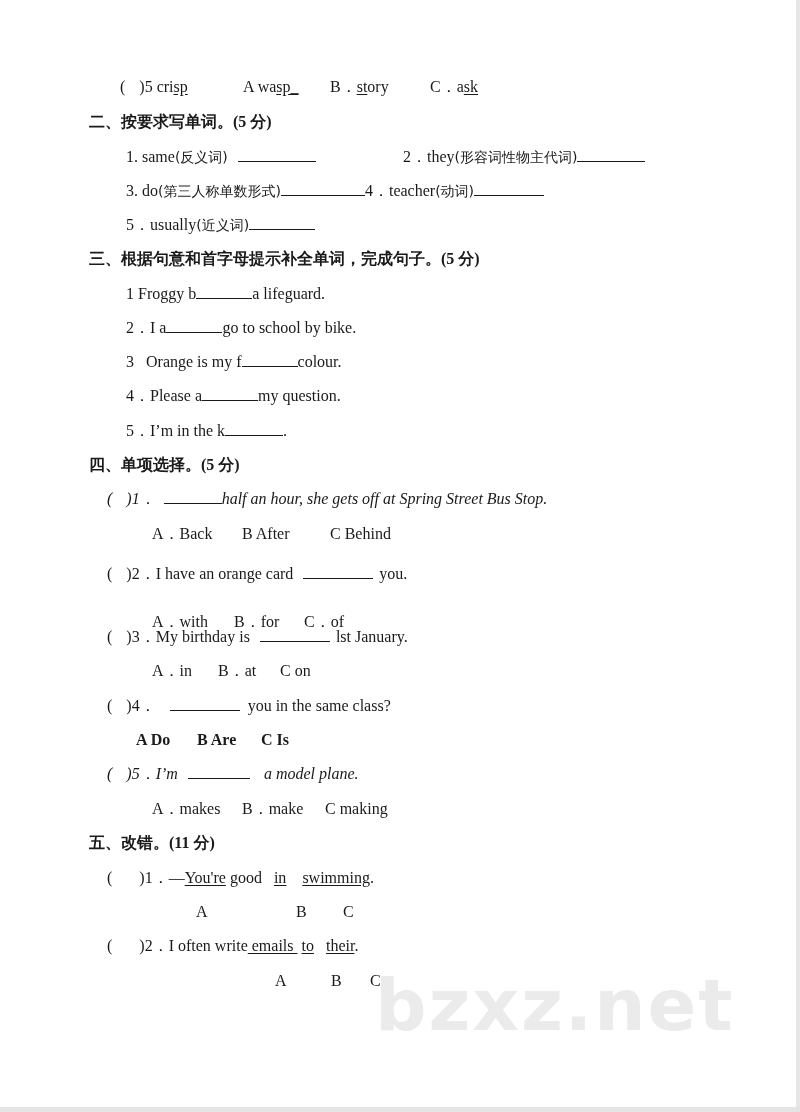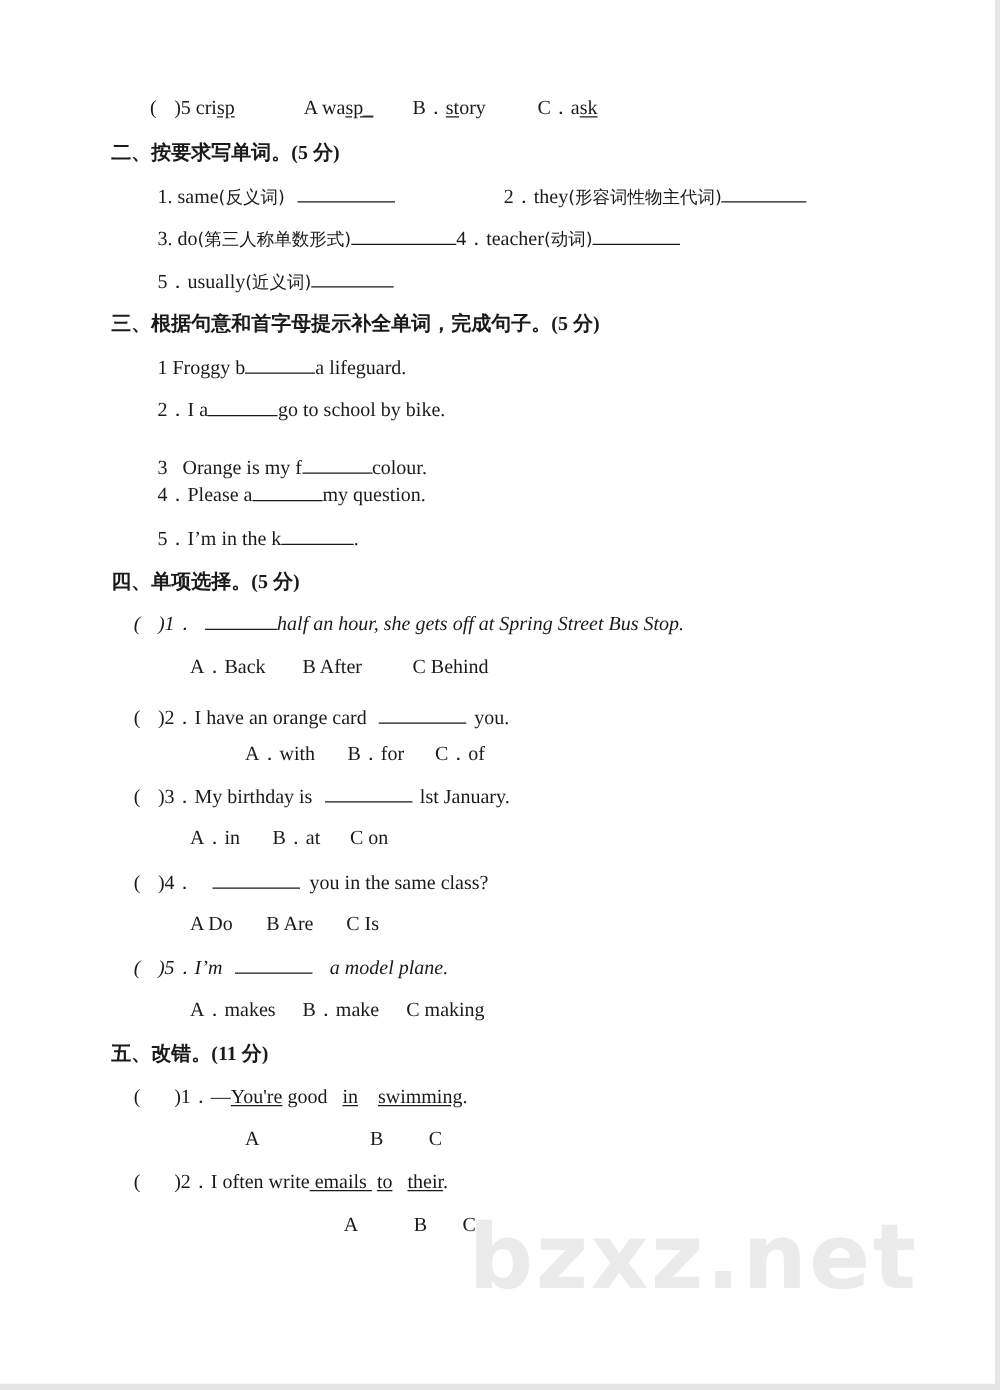--- a/index.html
+++ b/index.html
@@ -64,21 +64,21 @@
 
 <div class="heading" style="top:249px;">
   <span>三、根据句意和首字母提示补全单词，完成句子。</span><span class="pts">(5 分)</span>
 </div>
 <div class="line" style="left:126px; top:284px;">
   <span>1</span> <span>Froggy b</span><span class="blank" style="width:56px"></span><span>a lifeguard.</span>
 </div>
 <div class="line" style="left:126px; top:318px;">
   <span>2．</span><span>I a</span><span class="blank" style="width:56px"></span><span>go to school by bike.</span>
 </div>
-<div class="line" style="left:126px; top:352px;margin-top:12px;">
+<div class="line" style="left:126px; top:352px;">
   <span>3</span>&nbsp;&nbsp;&nbsp;<span>Orange is my f</span><span class="blank" style="width:56px"></span><span>colour.</span>
 </div>
 <div class="line" style="left:126px; top:386px;">
   <span>4．</span><span>Please a</span><span class="blank" style="width:56px"></span><span>my question.</span>
 </div>
 <div class="line" style="left:126px; top:421px;">
   <span>5．</span><span>I’m in the k</span><span class="blank" style="width:58px"></span><span>.</span>
 </div>
 
 <div class="heading" style="top:455px;">
@@ -90,37 +90,37 @@
   <span class="blank" style="width:58px; margin-left:4px"></span><span>half an hour, she gets off at Spring Street Bus Stop.</span>
 </div>
 <div class="line" style="left:152px; top:524px;">
   <span class="opt" style="width:90px">A．Back</span><span class="opt" style="width:88px">B After</span><span class="opt">C Behind</span>
 </div>
 
 <div class="line" style="left:107px; top:564px;">
   <span>(</span><span style="display:inline-block;width:14px"></span><span>)2．</span><span>I have an orange card</span>
   <span class="blank" style="width:70px; margin:0 6px"></span><span>you.</span>
 </div>
-<div class="line" style="left:152px; top:594px;margin-left:44px;">
+<div class="line" style="left:152px; top:612px;">
   <span class="opt" style="width:82px">A．with</span><span class="opt" style="width:70px">B．for</span><span class="opt">C．of</span>
 </div>
 
 <div class="line" style="left:107px; top:627px;">
   <span>(</span><span style="display:inline-block;width:14px"></span><span>)3．</span><span>My birthday is</span>
   <span class="blank" style="width:70px; margin:0 6px"></span><span>lst January.</span>
 </div>
 <div class="line" style="left:152px; top:661px;">
   <span class="opt" style="width:66px">A．in</span><span class="opt" style="width:62px">B．at</span><span class="opt">C on</span>
 </div>
 
 <div class="line" style="left:107px; top:696px;">
   <span>(</span><span style="display:inline-block;width:14px"></span><span>)4．</span>
   <span class="blank" style="width:70px; margin:0 8px 0 10px"></span><span>you in the same class?</span>
 </div>
-<div class="line" style="left:152px; top:730px;">
+<div class="line" style="left:136px; top:730px;font-weight:bold;">
   <span class="opt" style="width:61px">A Do</span><span class="opt" style="width:64px">B Are</span><span class="opt">C Is</span>
 </div>
 
 <div class="line" style="left:107px; top:764px;font-style:italic;">
   <span>(</span><span style="display:inline-block;width:14px"></span><span>)5．</span><span>I’m</span>
   <span class="blank" style="width:62px; margin:0 14px 0 6px"></span><span>a model plane.</span>
 </div>
 <div class="line" style="left:152px; top:799px;">
   <span class="opt" style="width:90px">A．makes</span><span class="opt" style="width:83px">B．make</span><span class="opt">C making</span>
 </div>

